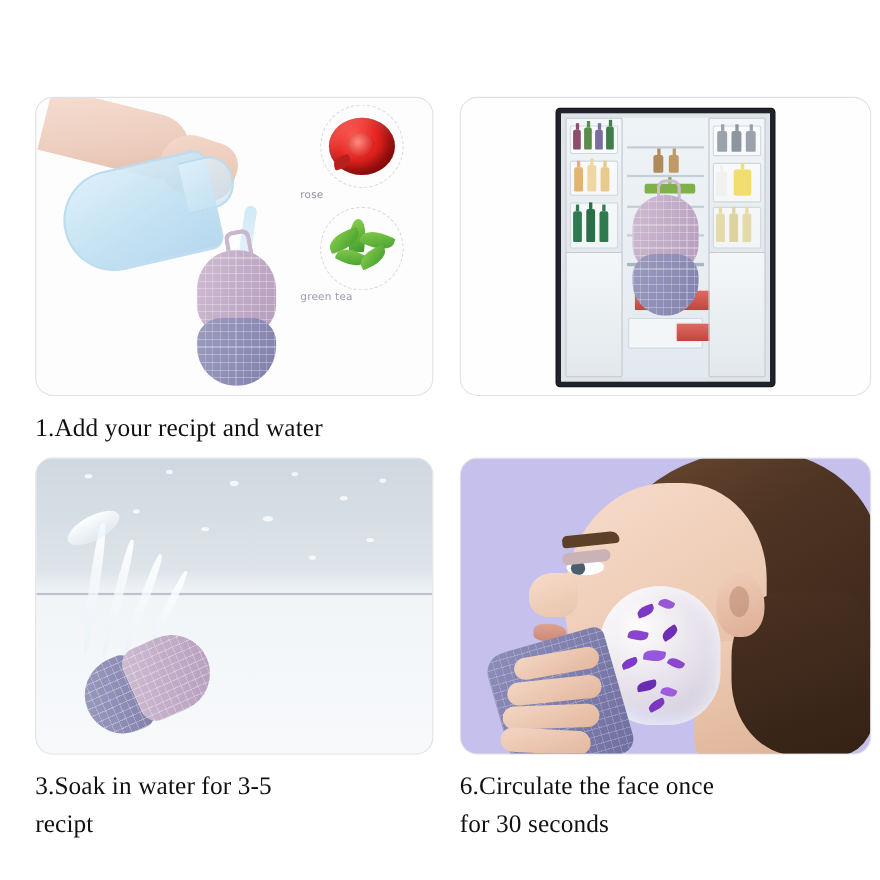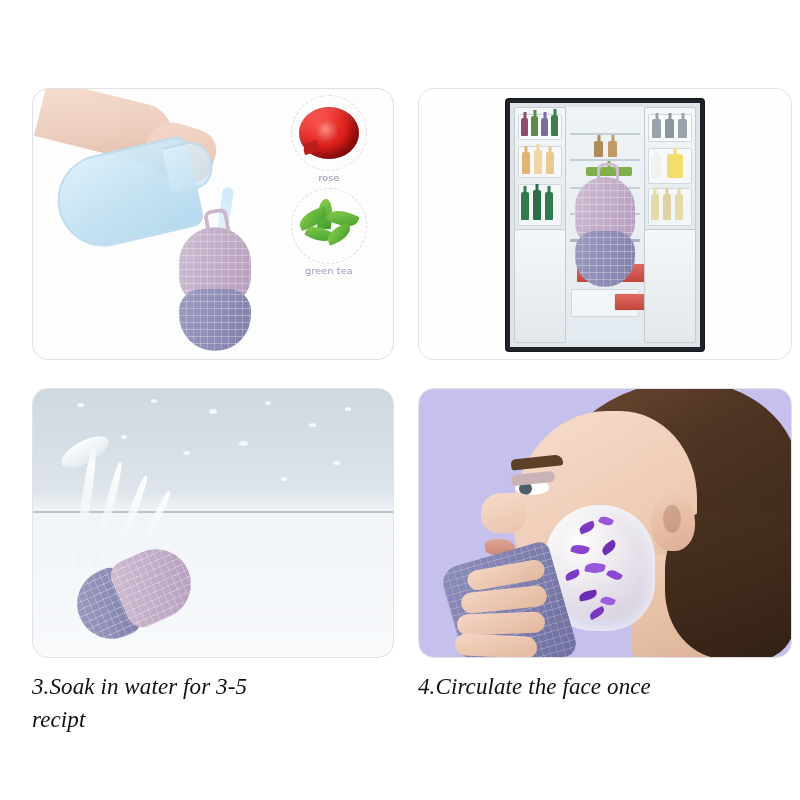--- a/index.html
+++ b/index.html
@@ -17,21 +17,21 @@
     font-weight:700;font-size:40px;letter-spacing:-0.5px;color:#0a0a0a;
     line-height:1.1;
   }
 
   
   .grid{
     position:absolute;left:32px;top:88px;width:758px;
     display:grid;grid-template-columns:360px 372px;column-gap:26px;row-gap:0px;
   }
   .cell{position:relative;}
-  .cell.r2{margin-top:28px;font-style:italic;}
+  .cell.r2{margin-top:11px;}
 
   .panel{
     position:relative;width:100%;height:270px;
     border:1.5px solid #e2e2e6;border-radius:16px;
     background:#ffffff;overflow:hidden;
   }
   .panel.tall{height:268px;}
 
   .caption{
     margin-top:12px;
@@ -94,21 +94,21 @@
   .p1 .prod .top{position:absolute;left:0;top:0;width:72px;height:78px;border-radius:36px 36px 28px 28px;}
   .p1 .prod .bot{position:absolute;left:0;top:62px;width:72px;height:62px;border-radius:22px 22px 36px 36px;}
   .p1 .loop{
     position:absolute;left:172px;top:120px;width:16px;height:24px;
     border:4px solid #c9b7cd;border-radius:8px 8px 0 0;border-bottom:none;
     transform:rotate(-10deg);
   }
 
   
   .ing{position:absolute;right:8px;top:6px;width:112px;}
-  .ing-item{text-align:center;margin-bottom:5px;}
+  .ing-item{margin-bottom:5px;}
   .ing-circle{
     width:74px;height:74px;margin:0 auto;border-radius:50%;
     border:1.5px dashed #d8d8dc;position:relative;overflow:hidden;
     display:flex;align-items:center;justify-content:center;
   }
   .ing-label{
     font-family:"DejaVu Sans", sans-serif;font-size:9.5px;
     margin-top:1px;letter-spacing:.2px;
   }
   .rose-shape{
@@ -305,20 +305,23 @@
                 <div class="lf t2"></div>
                 <div class="lf t3"></div>
                 <div class="lf t4"></div>
                 <div class="lf t5"></div>
               </div>
             </div>
             <div class="ing-label" style="color:#9a9ab4">green tea</div>
           </div>
 
         </div>
+      </div>
+      <div class="caption">
+        <span>1.Add your recipt and water</span>
       </div>
     </div>
 
     <div class="cell">
       <div class="panel p2">
         <div class="fridge">
           <div class="fr-body">
 
             <div class="fr-inner">
               <div class="shelf" style="top:26px"></div>
@@ -454,18 +457,19 @@
           <div class="holder">
             <div class="mesh"></div>
           </div>
           <div class="finger" style="left:48px;top:176px;width:78px;height:20px;transform:rotate(-10deg)"></div>
           <div class="finger" style="left:42px;top:200px;width:86px;height:21px;transform:rotate(-6deg)"></div>
           <div class="finger" style="left:38px;top:224px;width:88px;height:21px;transform:rotate(-2deg)"></div>
           <div class="finger" style="left:36px;top:246px;width:82px;height:22px;transform:rotate(3deg)"></div>
         </div>
       </div>
       <div class="caption">
-        <span>4.Circulate the face once</span>
+        <span>6.Circulate the face once</span>
+        <span class="l2">for 30 seconds</span>
       </div>
     </div>
 
   </div>
 </div>
 
 </body></html>

